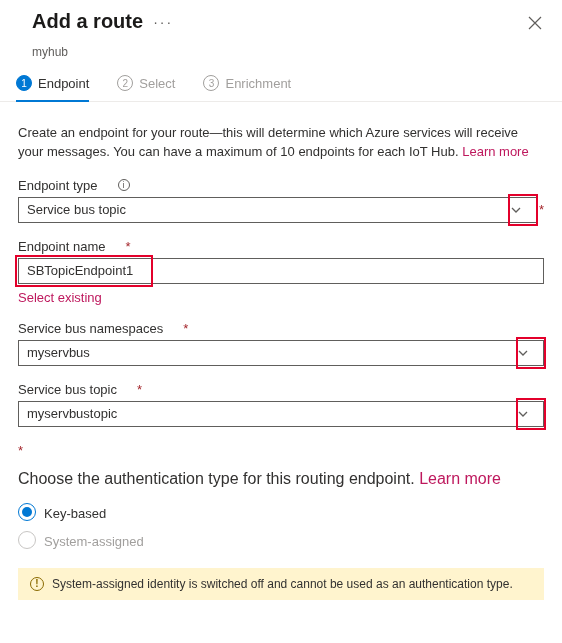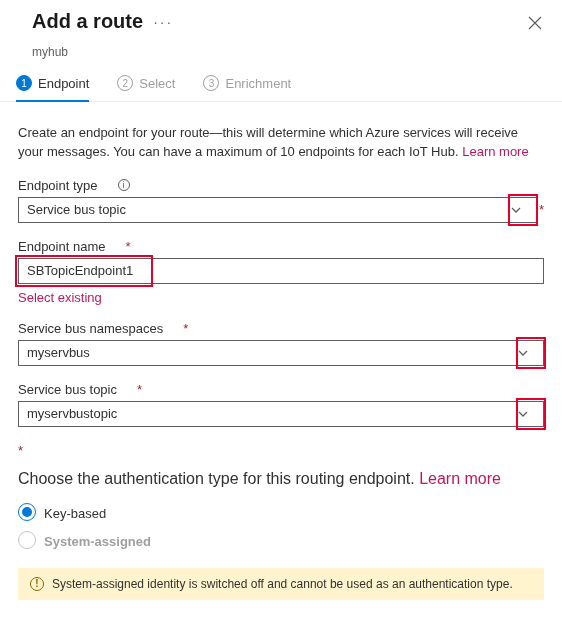--- a/index.html
+++ b/index.html
@@ -163,21 +163,21 @@
   }
   .radio-group { margin-top: 10px; }
   .radio-item {
     display: flex;
     align-items: flex-end;
     gap: 8px;
     padding: 5px 0;
     font-size: 13px;
     cursor: pointer;
   }
-  .radio-item.disabled { color: #a19f9d; cursor: default; font-weight: bold; }
+  .radio-item.disabled { color: #a19f9d; cursor: default; }
   .radio-circle {
     width: 18px; height: 18px;
     border: 1px solid #323130;
     border-radius: 50%;
     display: flex;
     align-items: center;
     justify-content: center;
     flex-shrink: 0;
   }
   .radio-item.selected .radio-circle { border-color: #0078d4; }

